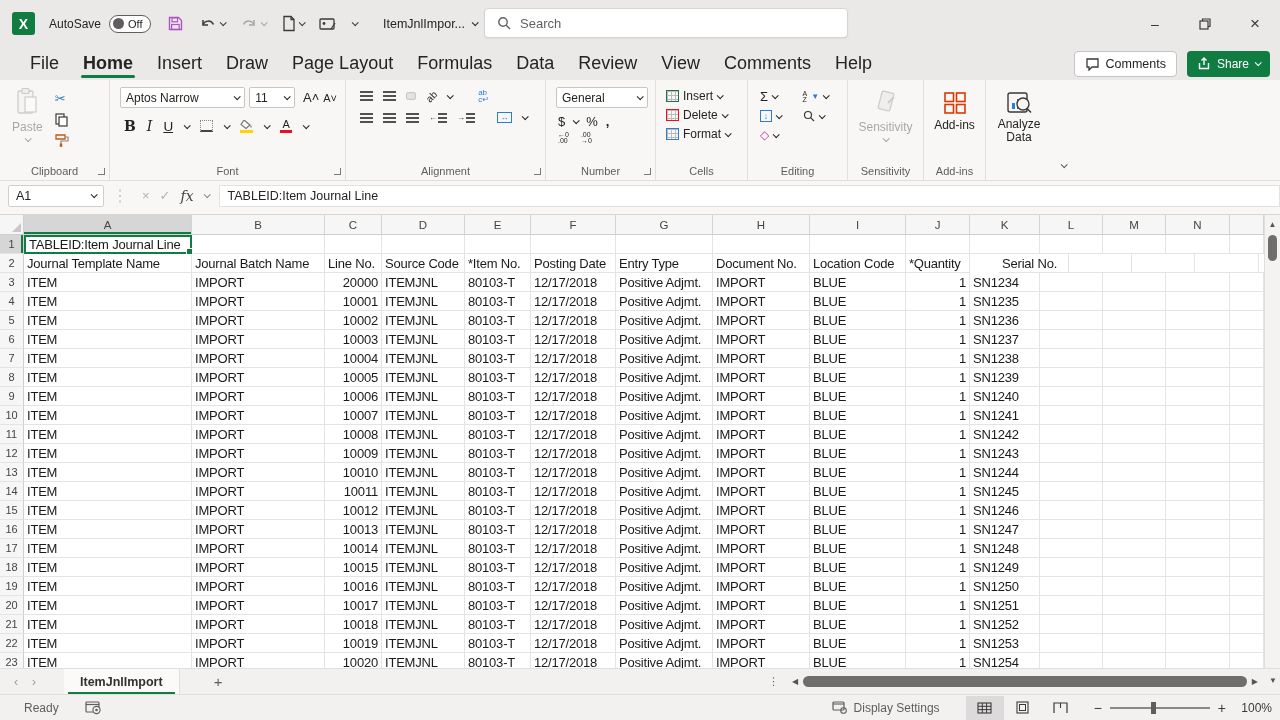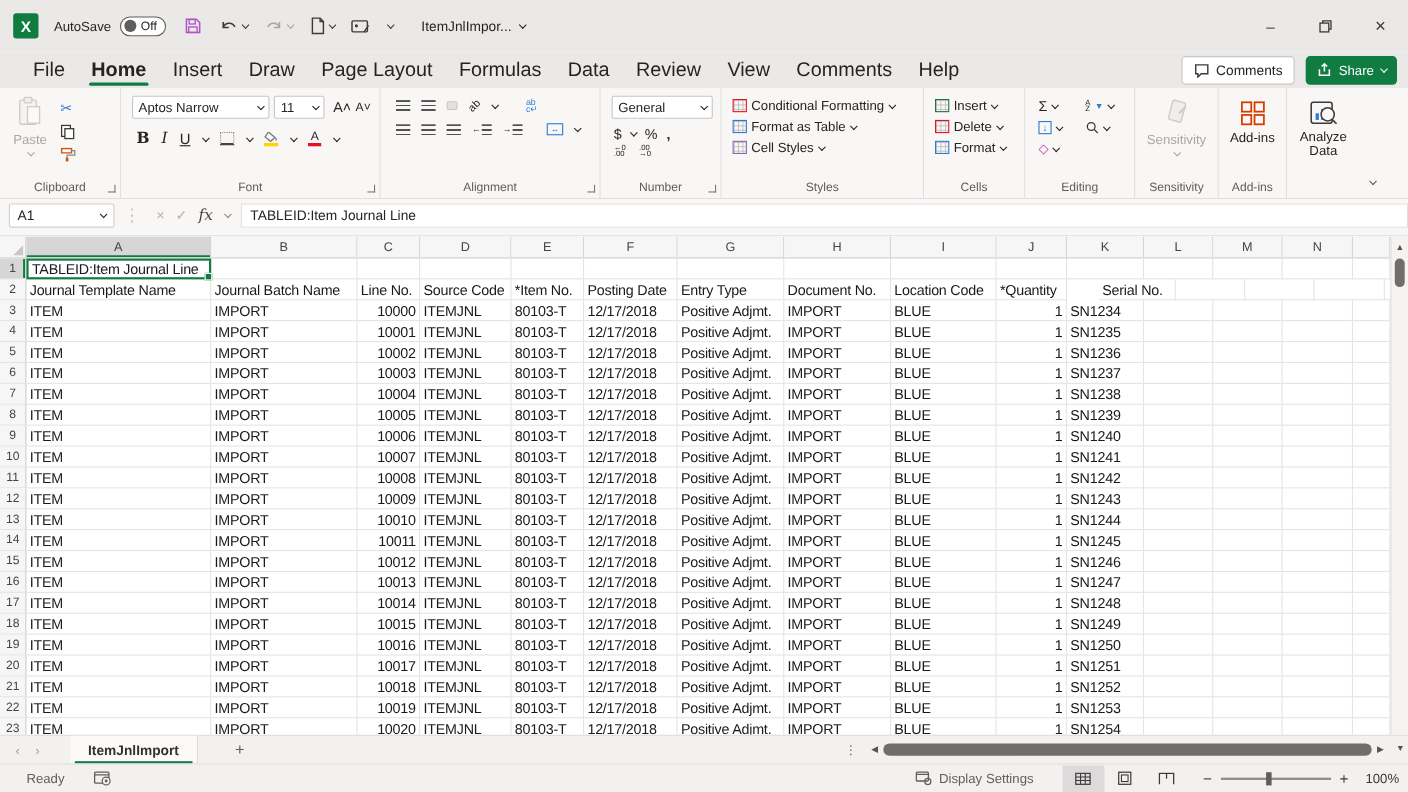--- a/index.html
+++ b/index.html
@@ -149,20 +149,27 @@
           </svg>
       </span>
       <span class="item">
           <span class="cv"></span>
         </span>
     </div>
     <div class="filename">
       <span>ItemJnlImpor...</span>
       <span class="cv"></span>
     </div>
+    <div class="searchbox">
+      <svg width="14" height="14" viewBox="0 0 14 14">
+          <circle cx="6" cy="6" r="4.2" fill="none" stroke="#616161" stroke-width="1.4"></circle>
+          <path d="M9.2 9.2 L13 13" stroke="#616161" stroke-width="1.4"></path>
+        </svg>
+      <span>Search</span>
+    </div>
     <div class="wincontrols">
       <div class="winbtn">–</div>
       <div class="winbtn">
         <svg width="12" height="12" viewBox="0 0 12 12">
             <rect x="1" y="3" width="8" height="8" fill="none" stroke="#3b3a39" stroke-width="1.2"></rect>
             <path d="M3.5 3 V1 H11 V8.5 H9" fill="none" stroke="#3b3a39" stroke-width="1.2"></path>
           </svg>
       </div>
       <div class="winbtn" style="font-size:17px;">×</div>
     </div>
@@ -314,40 +321,20 @@
         <span style="font-weight:bold;">,</span>
       </div>
       <div style="display:flex;gap:12px;padding:3px 8px 0 12px;align-items:center;">
         <span style="font-size:7px;line-height:6px;">←0<br>.00</span>
         <span style="font-size:7px;line-height:6px;">.00<br>→0</span>
       </div>
       <span class="glabel">Number</span>
       <span class="lnch"></span>
     </div>
 
-    <div class="rgroup" style="width:184px;">
-      <div style="display:flex;flex-direction:column;gap:5px;padding:4px 0 0 10px;">
-        <div class="rowline">
-          <span class="minigrid" style="border-color:#e81123;"></span>
-          <span>Conditional Formatting</span>
-            <span class="cv"></span>
-        </div>
-        <div class="rowline">
-          <span class="minigrid" style="border-color:#2b7cd3;"></span>
-          <span>Format as Table</span>
-            <span class="cv"></span>
-        </div>
-        <div class="rowline">
-          <span class="minigrid" style="border-color:#8764b8;"></span>
-          <span>Cell Styles</span>
-            <span class="cv"></span>
-        </div>
-      </div>
-      <span class="glabel">Styles</span>
-    </div>
 
     <div class="rgroup" style="width:92px;">
       <div style="display:flex;flex-direction:column;gap:5px;padding:4px 0 0 10px;">
         <div class="rowline">
           <span class="minigrid" style="border-color:#217346;"></span>
           <span>Insert</span>
             <span class="cv"></span>
         </div>
         <div class="rowline">
           <span class="minigrid" style="border-color:#e81123;"></span>
@@ -506,21 +493,21 @@
             <div class="cell" style="width: 70px; margin-left: 29px;">Serial No.</div>
             <div class="cell" style="width: 63px;"></div>
             <div class="cell" style="width: 63px;"></div>
             <div class="cell" style="width: 64px;"></div>
             <div class="cell" style="width: 34px;"></div>
           </div>
           <div class="grow">
             <div class="rowh">3</div>
             <div class="cell" style="width: 168px;">ITEM</div>
             <div class="cell" style="width: 133px;">IMPORT</div>
-            <div class="cell num" style="width: 57px;">10000</div>
+            <div class="cell num" style="width: 57px;">20000</div>
             <div class="cell" style="width: 83px;">ITEMJNL</div>
             <div class="cell" style="width: 66px;">80103-T</div>
             <div class="cell" style="width: 85px;">12/17/2018</div>
             <div class="cell" style="width: 97px;">Positive Adjmt.</div>
             <div class="cell" style="width: 97px;">IMPORT</div>
             <div class="cell" style="width: 96px;">BLUE</div>
             <div class="cell num" style="width: 64px;">1</div>
             <div class="cell" style="width: 70px;">SN1234</div>
             <div class="cell" style="width: 63px;"></div>
             <div class="cell" style="width: 63px;"></div>

